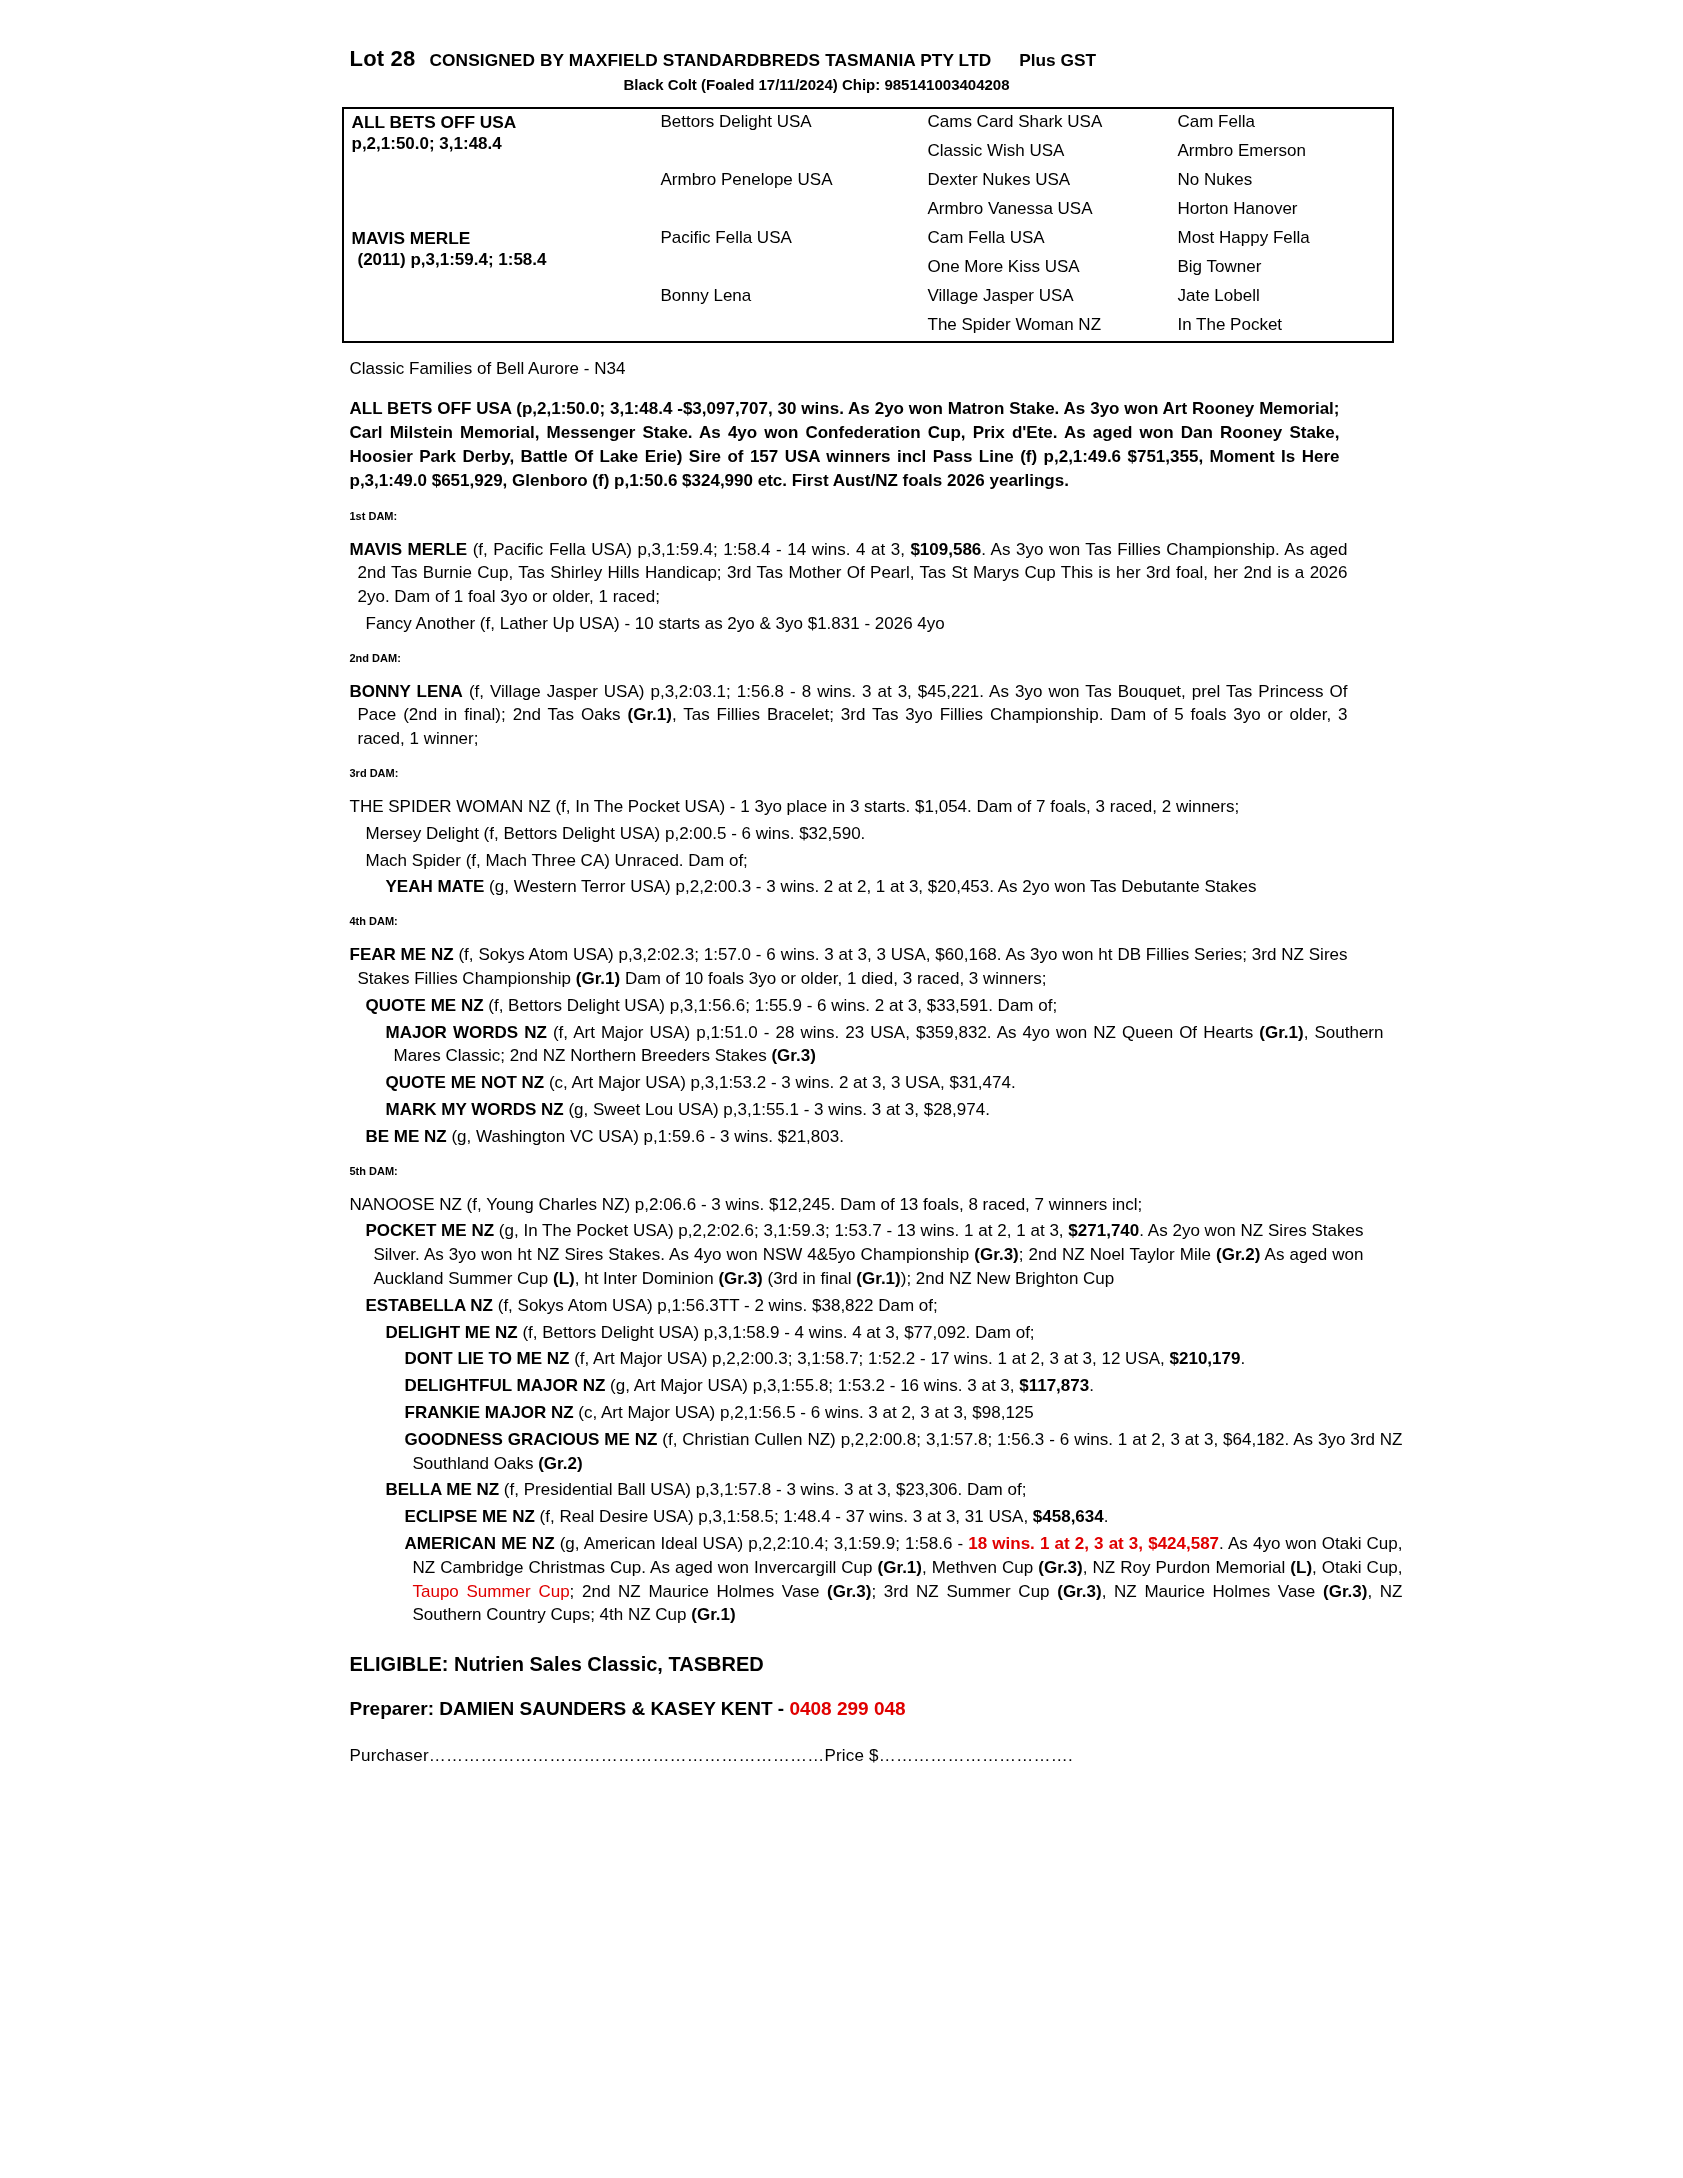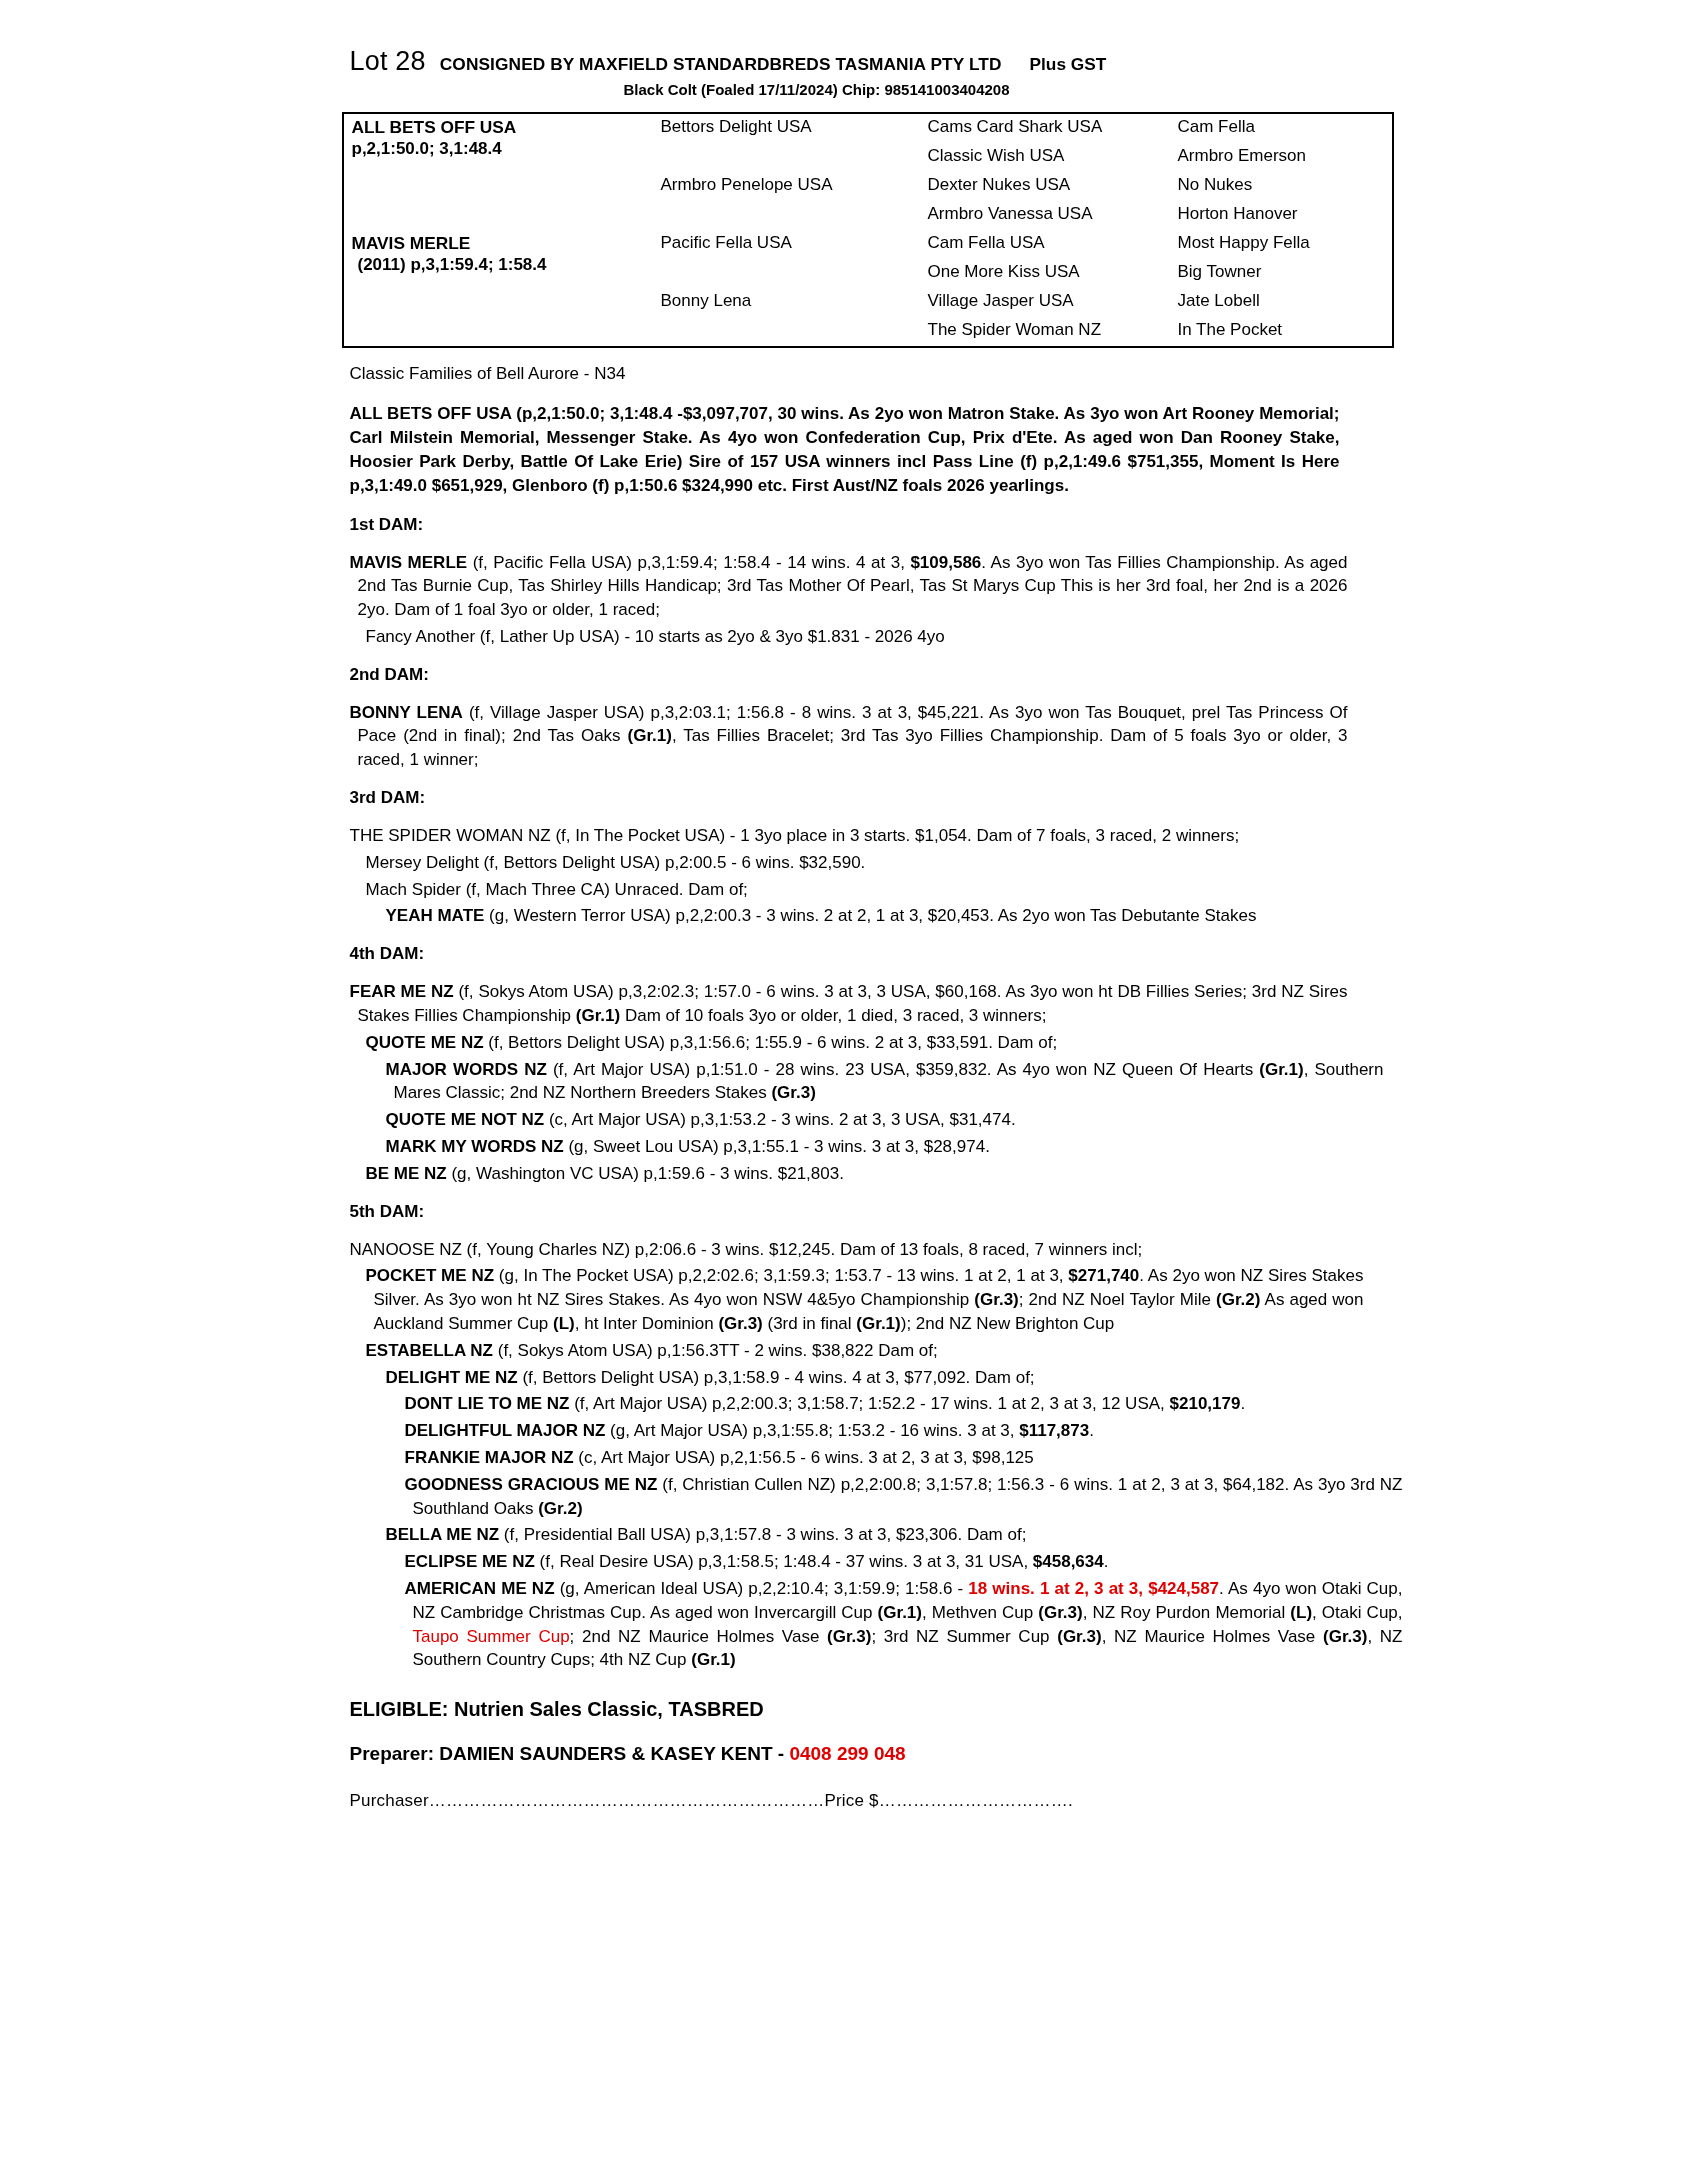--- a/index.html
+++ b/index.html
@@ -28,22 +28,22 @@
 
   
   .hdr-row {
     display: flex;
     align-items: baseline;
     justify-content: flex-start;
     gap: 14px;
     padding-left: 8px;
   }
   .lot-no {
-    font-size: 27px;
-    font-weight: normal;
+    font-size: 22px;
+    font-weight: bold;
     letter-spacing: 0.2px;
     white-space: nowrap;
   }
   .consignor {
     font-size: 17.3px;
     font-weight: bold;
     letter-spacing: 0.1px;
     white-space: nowrap;
   }
   .gst {
@@ -93,21 +93,21 @@
   }
   .para {
     font-size: 17px;
     line-height: 1.42;
     text-align: justify;
     margin: 18px 0 0 8px;
     width: 990px;
     font-weight: bold;
   }
   .damhdr {
-    font-size: 17px;
+    font-size: 11px;
     font-weight: bold;
     margin: 16px 0 2px 8px;
   }
   .entry {
     font-size: 17px;
     line-height: 1.4;
     text-align: justify;
     width: 990px;
     margin: 16px 0 0 8px;
   }

